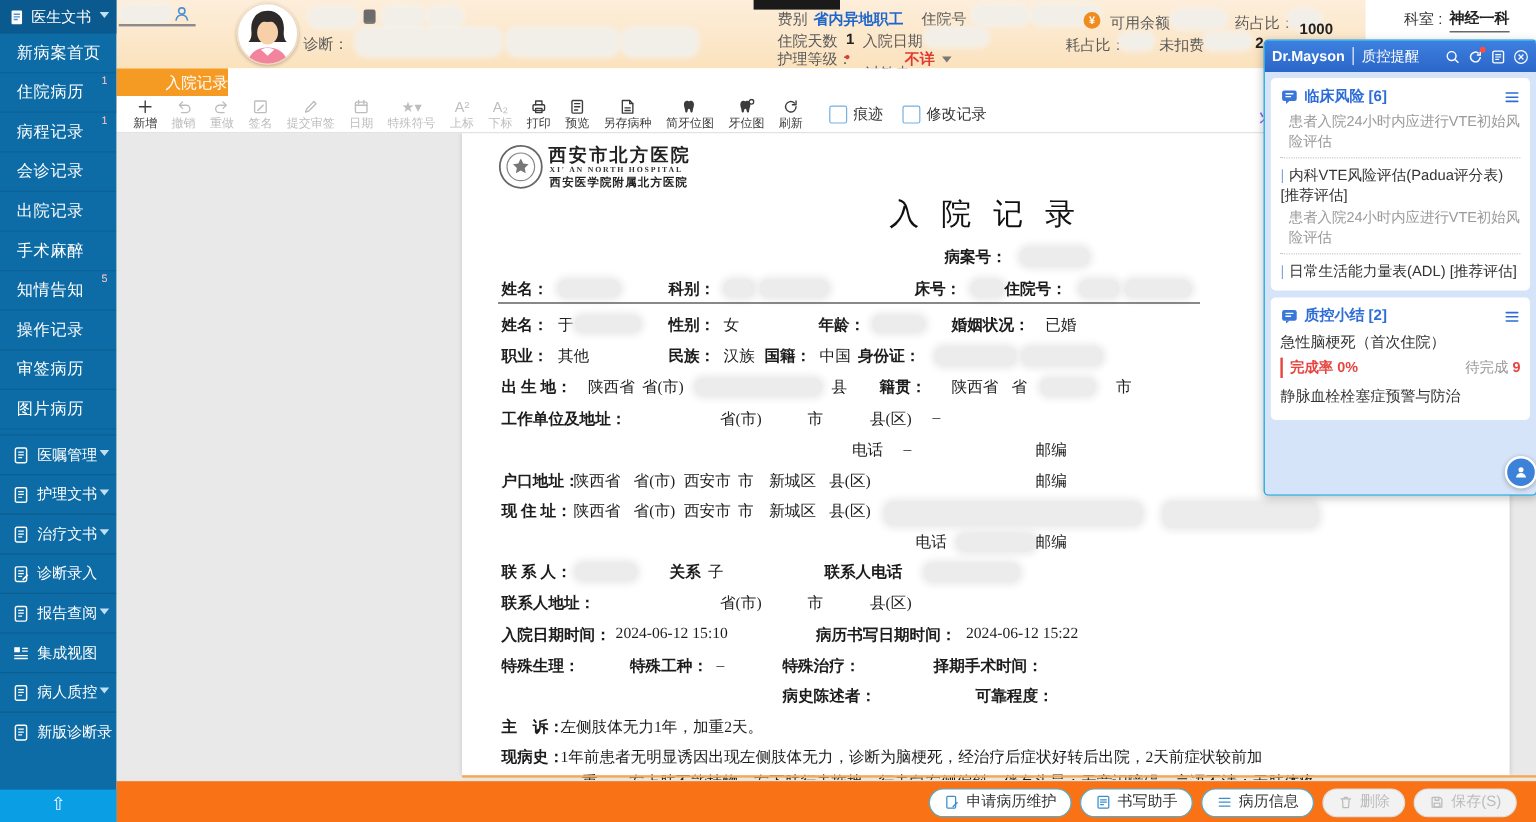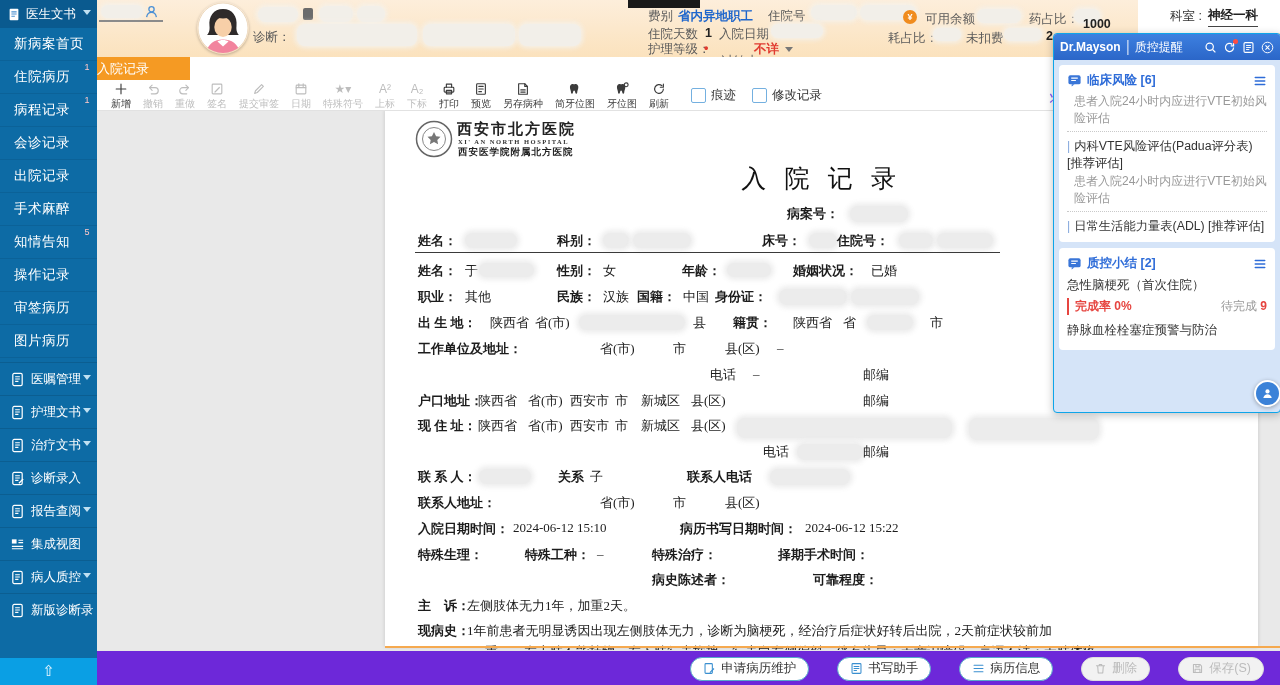--- a/index.html
+++ b/index.html
@@ -33,21 +33,21 @@
   .snav .badge{position:absolute;right:7px;top:1px;font-size:9px;color:#ffc9c9;line-height:10px;}
   .smod{position:relative;height:32px;display:flex;align-items:center;gap:6px;color:#fff;font-size:12.5px;
     padding-left:10px;border-top:1px solid rgba(0,0,0,.12);cursor:pointer;}
   .smod .mcaret{position:absolute;right:6px;color:#bfe0f2;}
   .side-foot{position:absolute;left:0;bottom:0;width:97px;height:27px;background:#0a9fe4;
     color:#eaf7ff;text-align:center;line-height:25px;font-size:15px;cursor:pointer;}
   
   .tabbar{position:absolute;left:97px;top:57px;right:0;height:23px;background:#fff;z-index:2;
     border-bottom:1px solid #ececec;}
   .tab-active{position:absolute;left:0;top:0;width:93px;height:37px;background:#f59a23;color:#fff;
-    font-size:13px;text-align:left;line-height:23px;}
+    font-size:13px;text-align:right;line-height:23px;}
   .toolbar{position:absolute;left:97px;top:80px;right:0;height:30px;background:#fff;z-index:2;
     border-bottom:1px solid #e2e2e2;display:flex;align-items:center;padding-left:8px;}
   .tbtn{display:flex;flex-direction:column;align-items:center;justify-content:center;
     padding:0 6px;height:30px;cursor:pointer;color:#3c3c3c;}
   .tbtn.dis{color:#bdbdbd;cursor:default;}
   .tbtn .tico{height:15px;display:flex;align-items:center;font-size:12px;line-height:13px;}
   .tbtn .tlabel{font-size:10px;line-height:11px;margin-top:1px;}
   .tbtn.dis .tlabel{color:#bdbdbd;}
   .ckgrp{display:flex;align-items:center;gap:5px;margin-left:16px;font-size:12.5px;color:#333;}
   .ckbox{width:13px;height:13px;border:1px solid #74b0e0;border-radius:2px;background:#fff;cursor:pointer;}
@@ -90,23 +90,23 @@
   .m-dotsep{border-bottom:1px dotted #c9c9c9;margin:4px 0 6px;}
   .q-title{font-size:12.5px;color:#333;margin:5px 0 4px;}
   .q-row{display:flex;align-items:center;border-left:2px solid #e64540;padding-left:6px;margin:2px 0 7px;}
   .q-rate{color:#e64540;font-size:12px;font-weight:bold;}
   .q-right{margin-left:auto;font-size:12px;color:#999;}
   .q-count{color:#e64540;font-weight:bold;}
   .float-btn{position:absolute;left:1254px;top:380px;width:23px;height:23px;border-radius:50%;
     background:#3b82d8;border:2px solid #fff;box-shadow:0 1px 4px rgba(0,0,0,.3);z-index:11;
     display:flex;align-items:center;justify-content:center;cursor:pointer;}
   
-  .footer{position:absolute;left:97px;top:650px;right:0;height:35px;background:#6d28d9;z-index:3;
+  .footer{position:absolute;left:97px;top:650px;right:0;height:35px;background:#f97316;z-index:3;
     border-top:1px solid #e6e6e6;display:flex;align-items:center;justify-content:flex-end;
-    gap:28px;padding-right:16px;}
+    gap:7px;padding-right:16px;}
   .fbtn{display:inline-flex;align-items:center;gap:5px;height:24px;padding:0 12px;border-radius:13px;
     border:1px solid #58abc9;background:#fff;color:#333;font-size:12.5px;cursor:pointer;}
   .fbtn.dis{border-color:#dedede;background:#f2f2f2;color:#bcbcbc;cursor:default;}
   svg{display:block;}
 </style>
 </head>
 <body>
 
 <div id="app">
 

